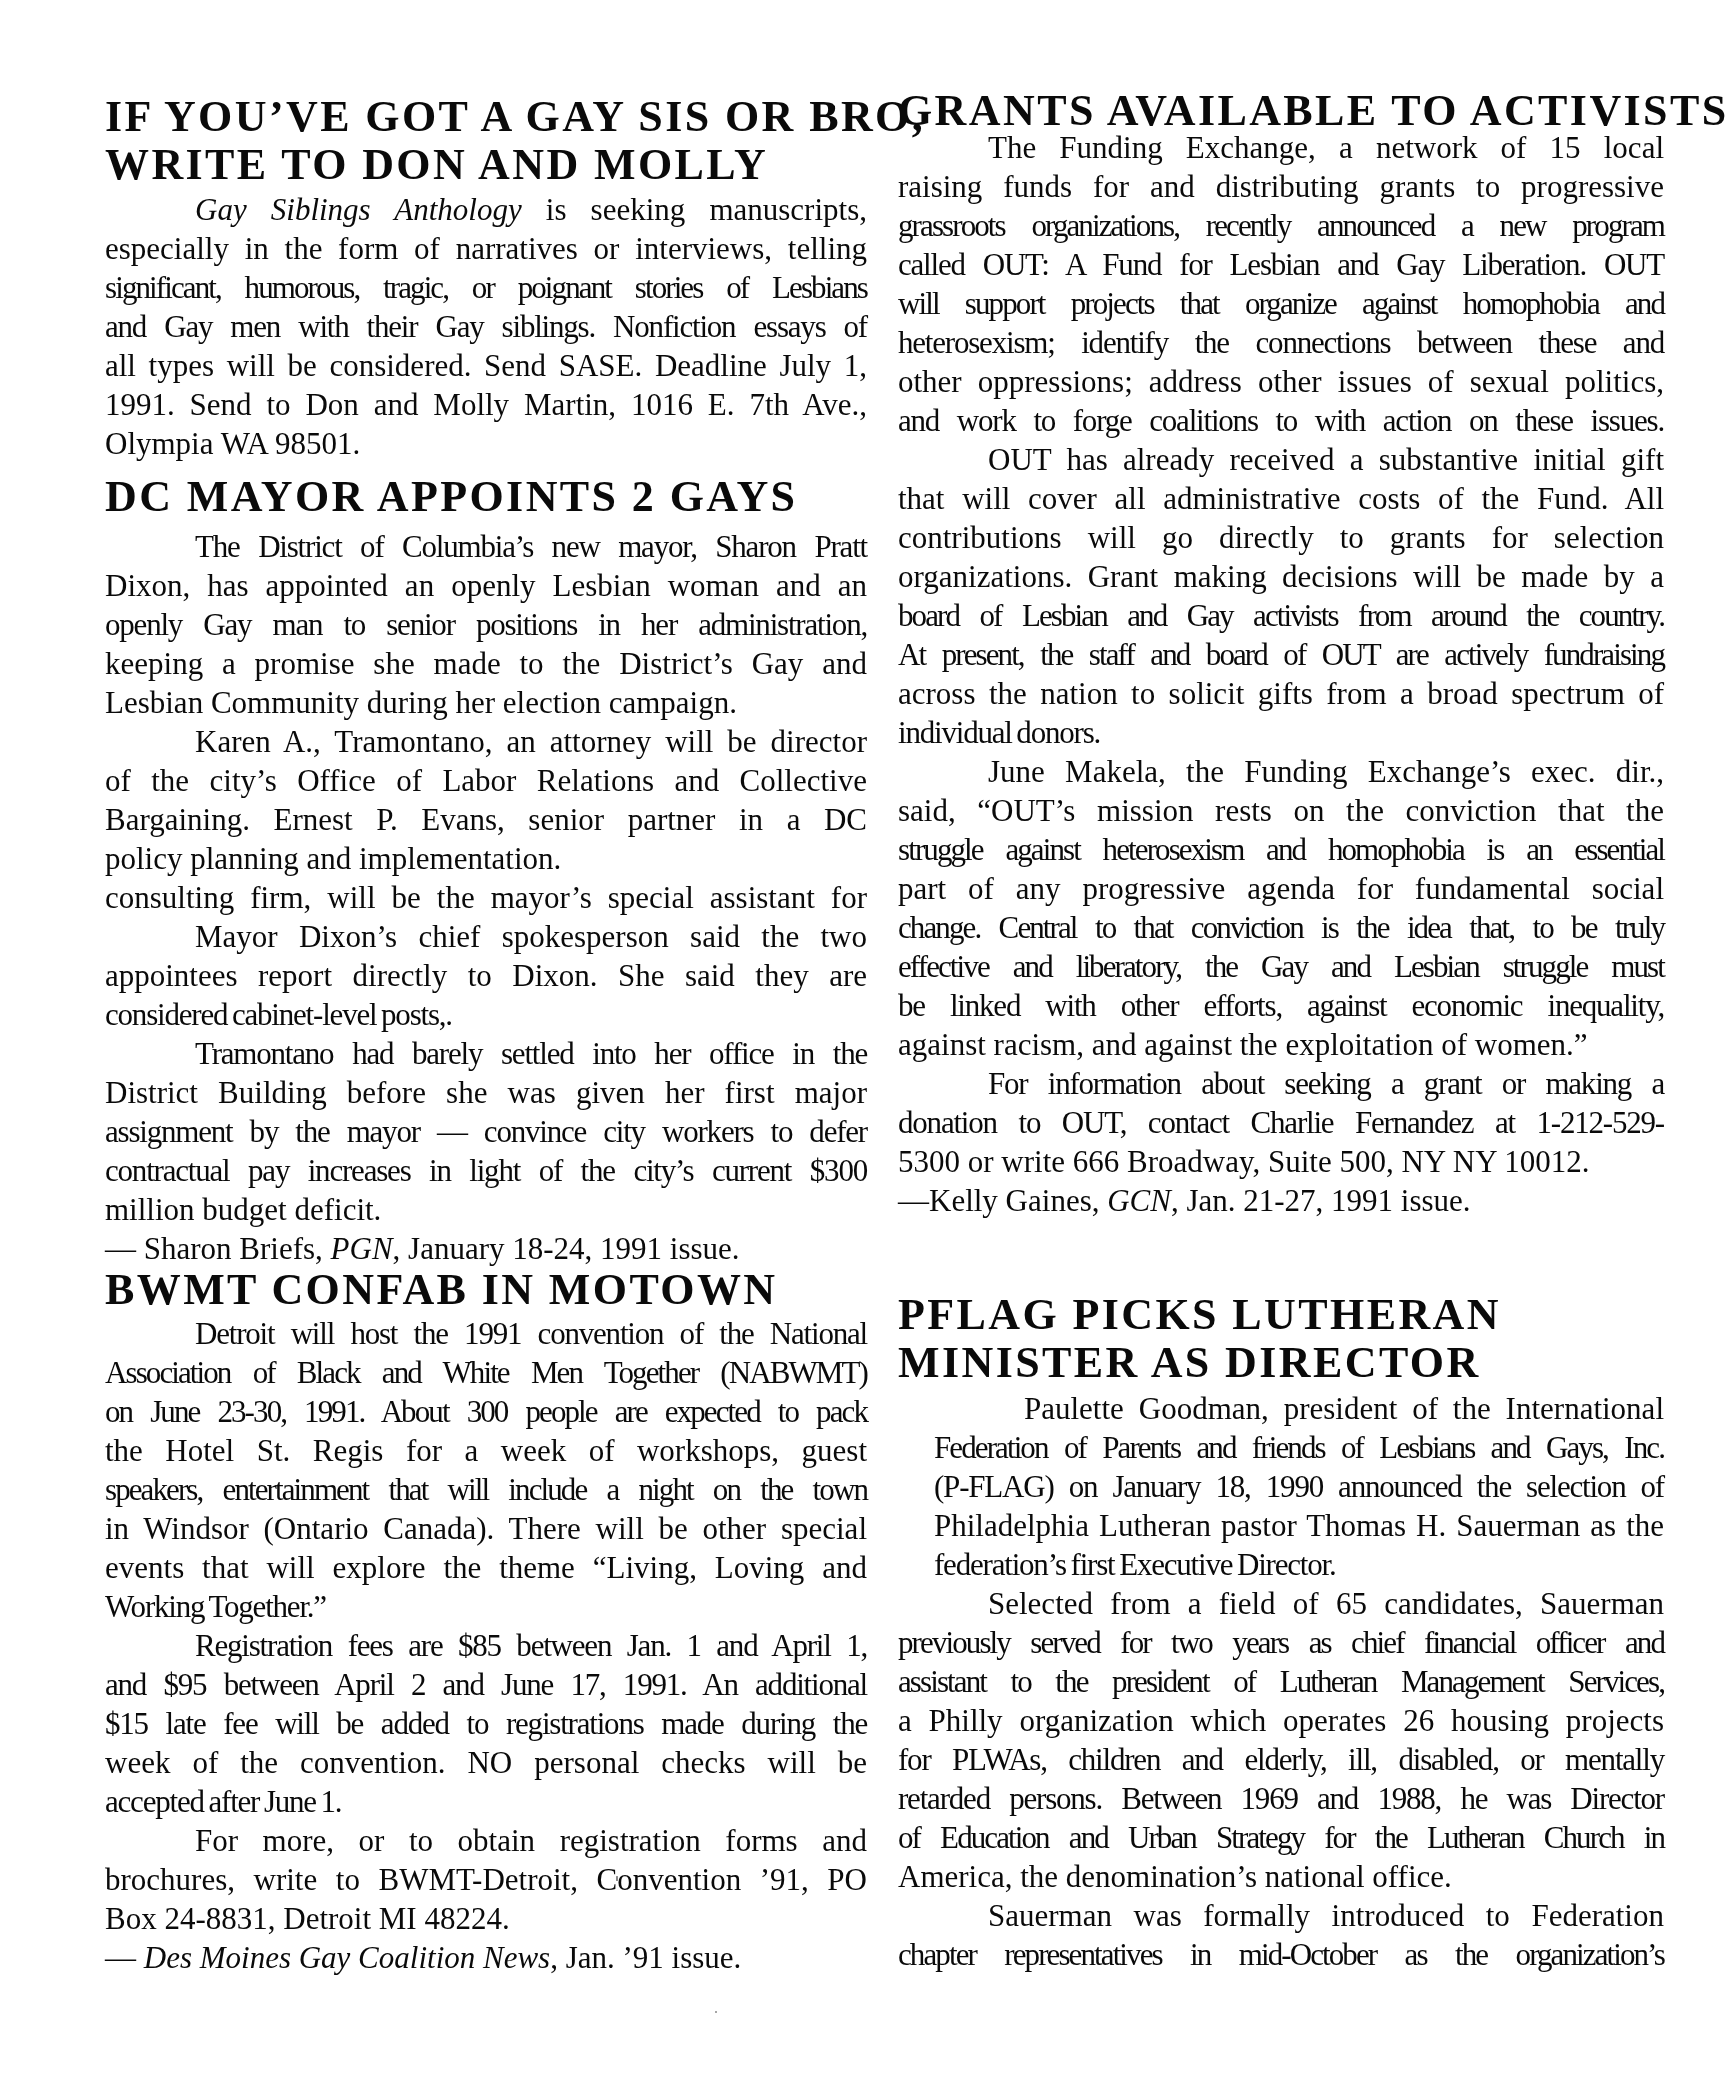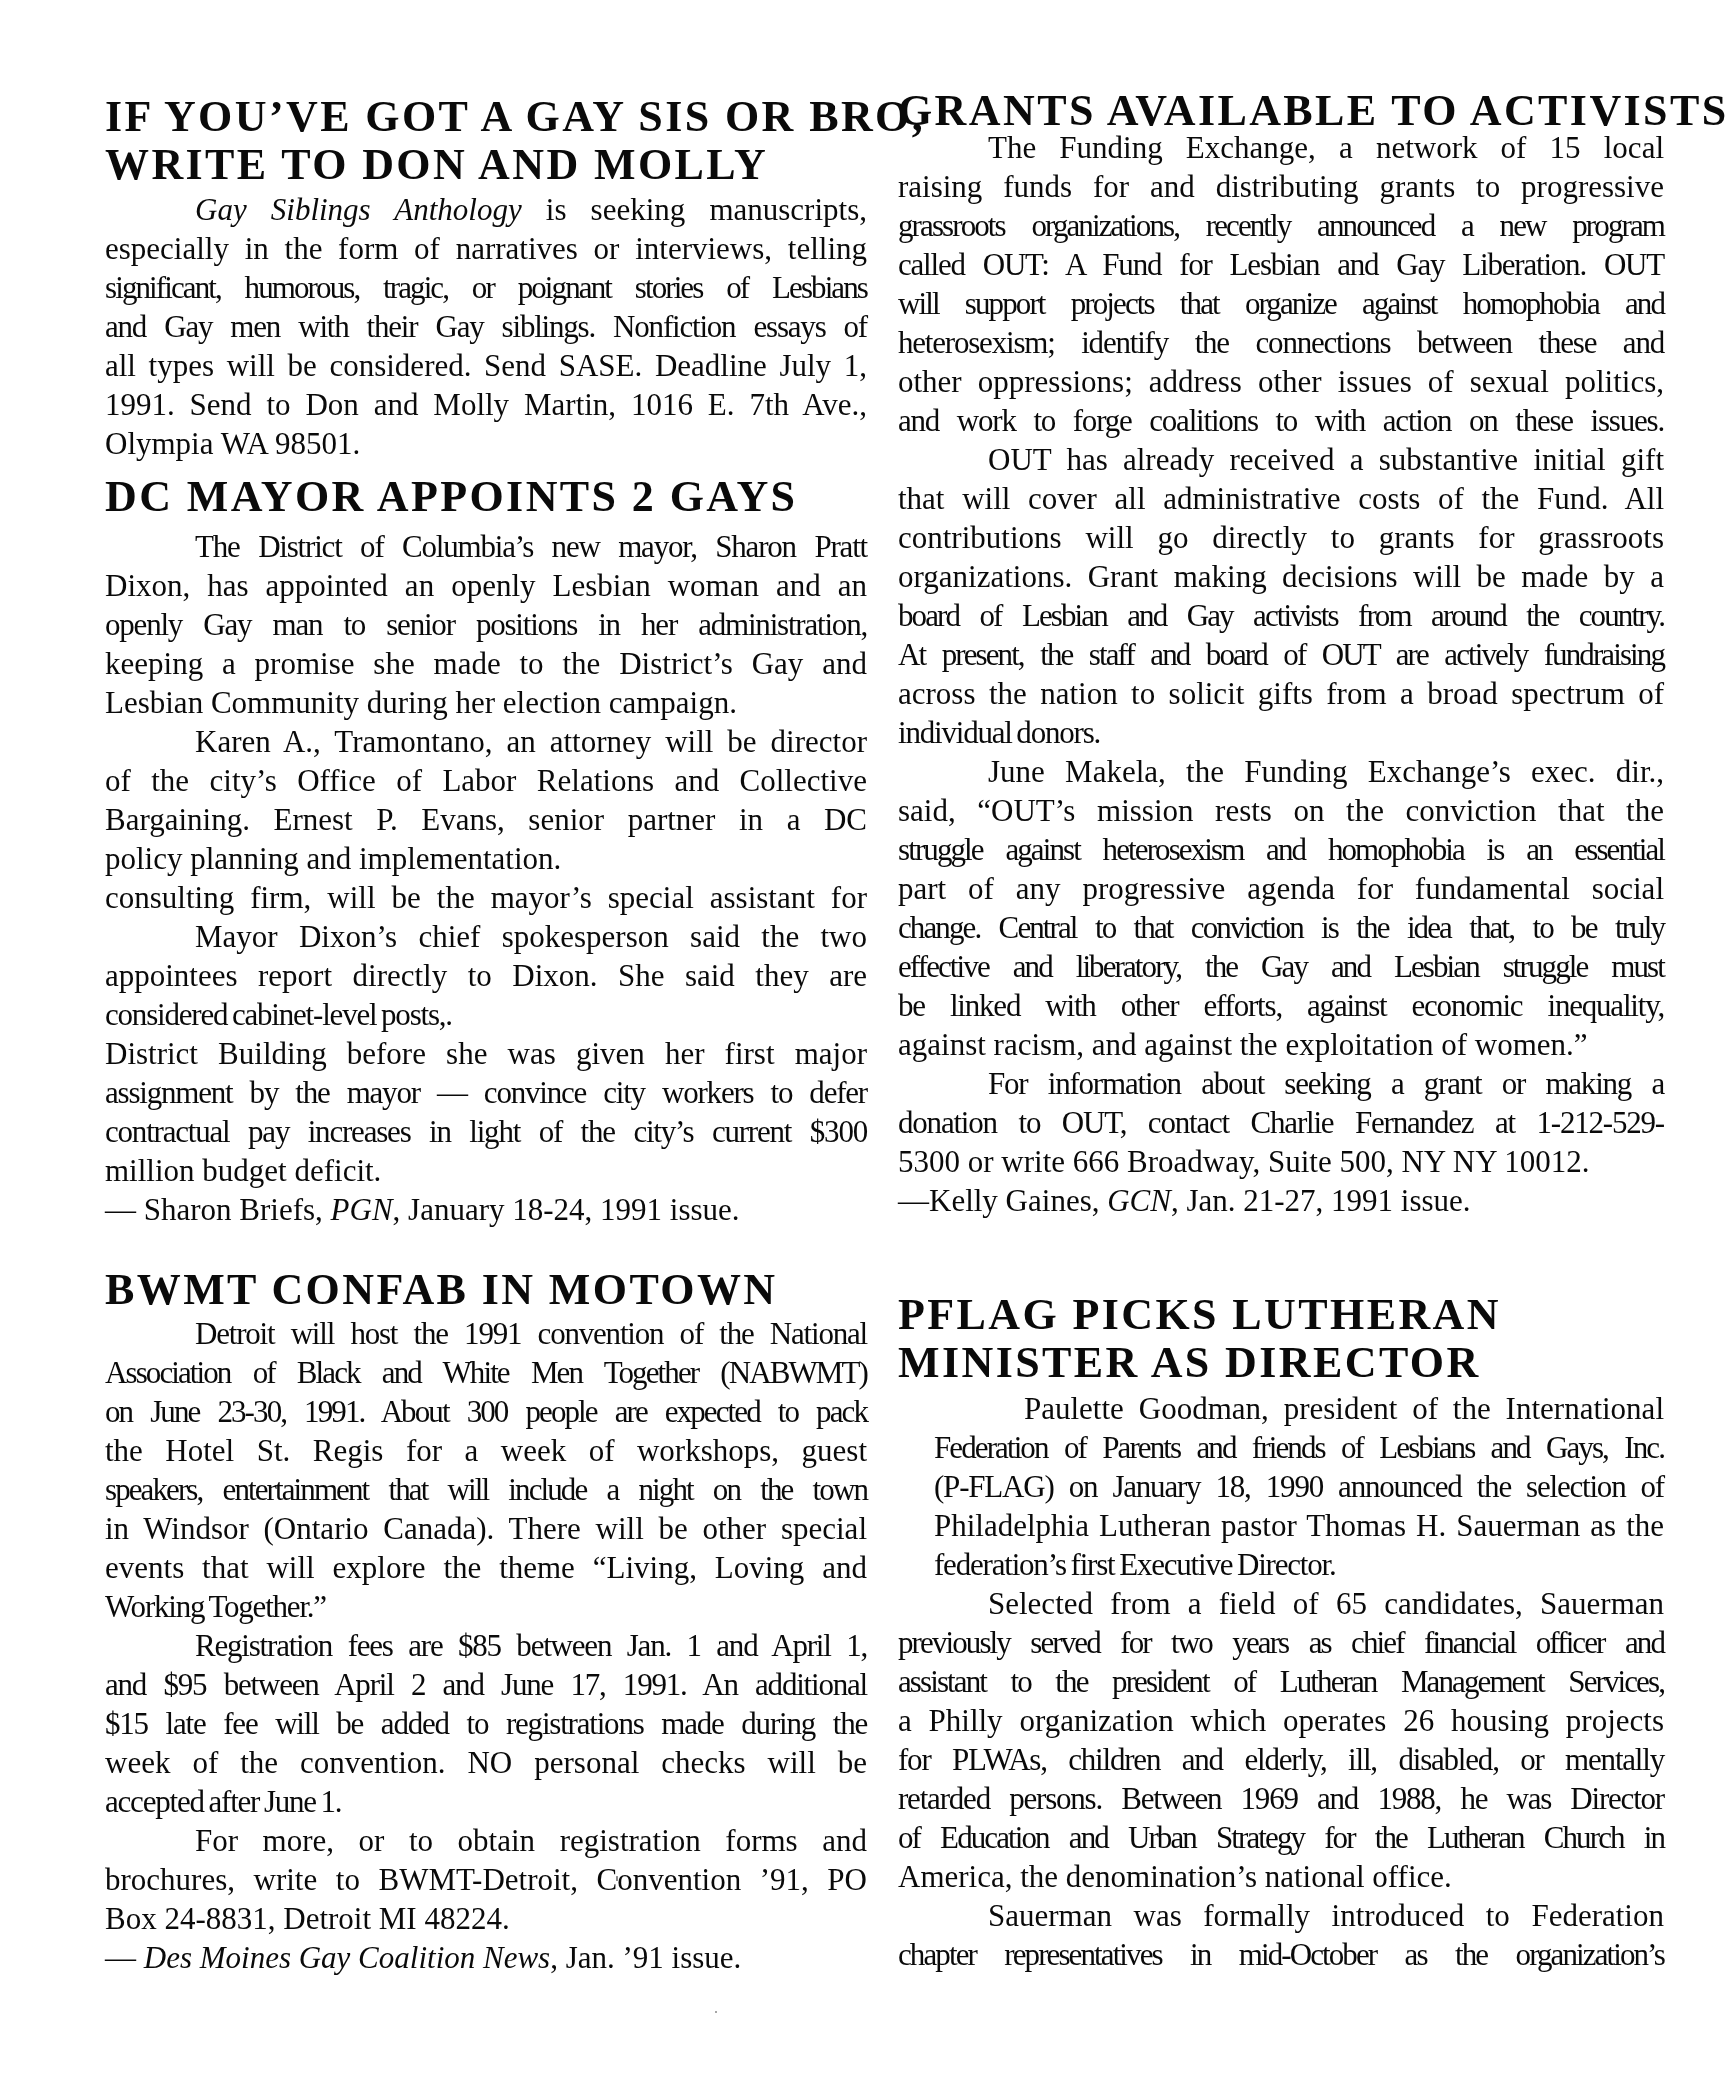--- a/index.html
+++ b/index.html
@@ -61,20 +61,21 @@
         <span class="line">Bargaining. Ernest P. Evans, senior partner in a DC</span>
         <span class="line last">policy planning and implementation.</span>
         <span class="line">consulting firm, will be the mayor’s special assistant for</span>
       </div>
       <div class="para">
         <span class="line indent">Mayor Dixon’s chief spokesperson said the two</span>
         <span class="line">appointees report directly to Dixon. She said they are</span>
         <span class="line last tight">considered cabinet-level posts,.</span>
       </div>
       <div class="para">
+        <span class="line indent tight">Tramontano had barely settled into her office in the</span>
         <span class="line">District Building before she was given her first major</span>
         <span class="line tight">assignment by the mayor — convince city workers to defer</span>
         <span class="line tight">contractual pay increases in light of the city’s current $300</span>
         <span class="line last">million budget deficit.</span>
       </div>
       <span class="credit"><span>— Sharon Briefs, </span><span class="it">PGN</span><span>,  January 18-24, 1991 issue.</span></span>
     </div>
 
     <div class="block" style="top:1266px;">
       <h2 class="headline">
@@ -118,21 +119,21 @@
         <span class="line vtight">grassroots organizations, recently announced a new program</span>
         <span class="line tight">called OUT: A Fund for Lesbian and Gay Liberation.  OUT</span>
         <span class="line vtight">will support projects that organize against homophobia and</span>
         <span class="line tight">heterosexism; identify the connections between these and</span>
         <span class="line">other oppressions; address other issues of sexual politics,</span>
         <span class="line tight">and work to forge coalitions to with action on these issues.</span>
       </div>
       <div class="para">
         <span class="line indent">OUT has already received a substantive initial gift</span>
         <span class="line">that will cover all administrative costs of the Fund. All</span>
-        <span class="line">contributions will go directly to grants for grassroots</span>
+        <span class="line">contributions will go directly to grants for selection</span>
         <span class="line">organizations. Grant making decisions will be made by a</span>
         <span class="line vtight">board of Lesbian and Gay activists from around the country.</span>
         <span class="line vtight">At present, the staff and board of OUT are actively fundraising</span>
         <span class="line">across the nation to solicit gifts from a broad spectrum of</span>
         <span class="line last tight">individual donors.</span>
       </div>
       <div class="para">
         <span class="line indent">June Makela, the Funding Exchange’s exec. dir.,</span>
         <span class="line">said, “OUT’s mission rests on the conviction that the</span>
         <span class="line vtight">struggle against heterosexism and homophobia is an essential</span>

